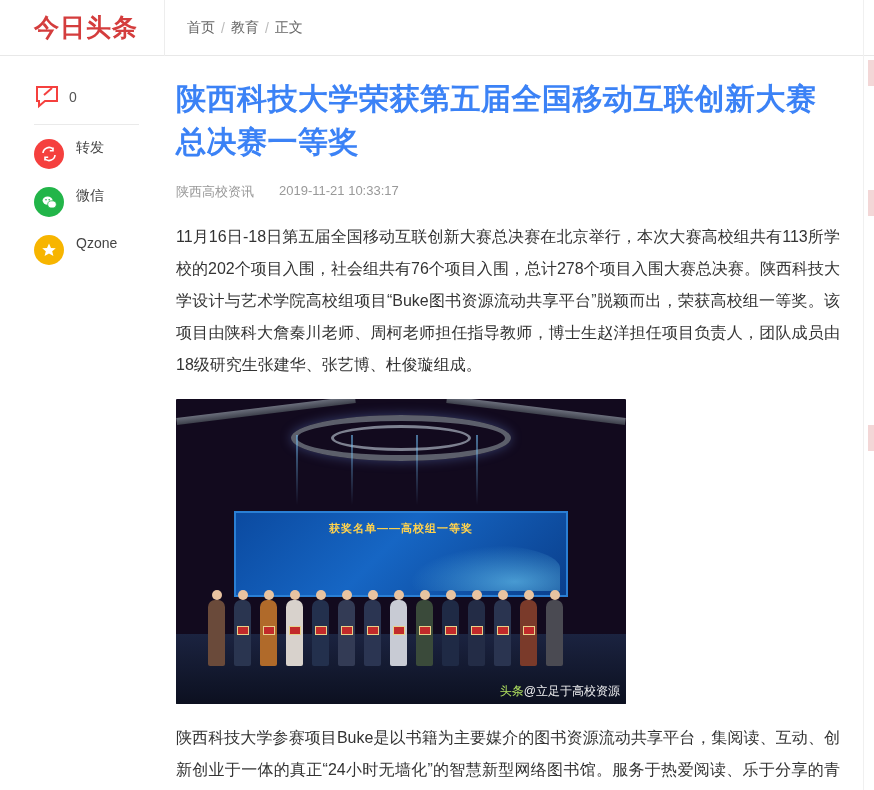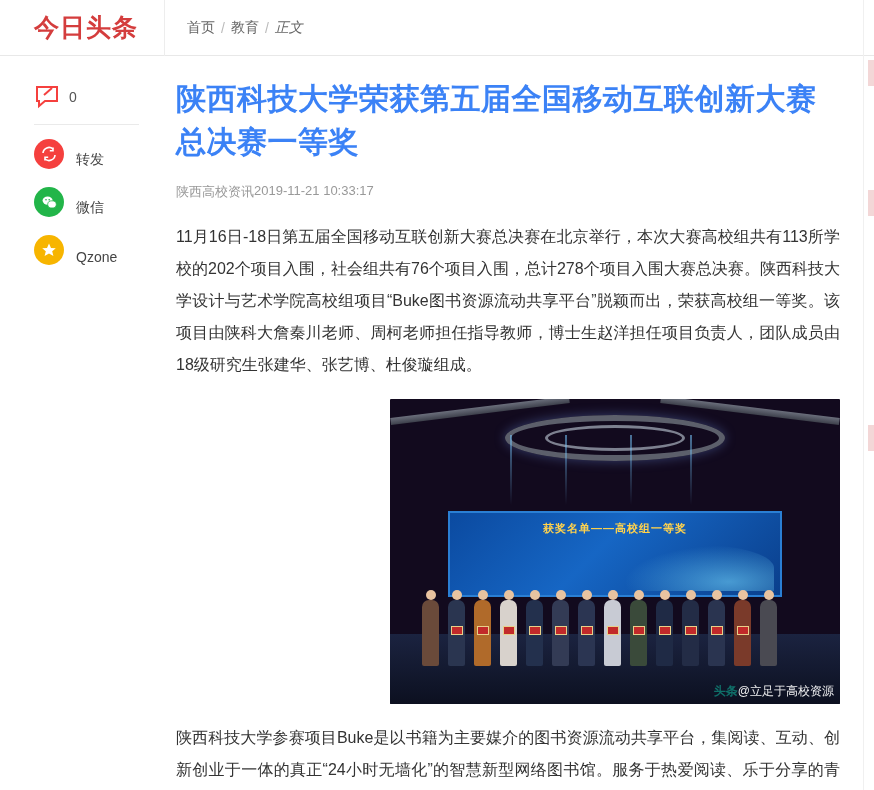--- a/index.html
+++ b/index.html
@@ -50,21 +50,21 @@
     gap: 0px;
   }
   .breadcrumb a {
     color: #666;
     text-decoration: none;
   }
   .breadcrumb .sep {
     color: #bbb;
     margin: 0 6px;
   }
-  .breadcrumb .current { color: #666; font-style: italic; }
+  .breadcrumb .current { color: #666; }
 
   
   .body-wrap {
     display: flex;
     width: 874px;
   }
   .share-rail {
     width: 170px;
     padding-top: 28px;
     padding-left: 34px;
@@ -86,21 +86,21 @@
     color: #555;
   }
   .rail-divider {
     width: 105px;
     height: 1px;
     background: #eaeaea;
     margin: 8px 0 14px 0;
   }
   .share-item {
     display: flex;
-    align-items: flex-end;
+    align-items: flex-start;
     gap: 12px;
     margin-bottom: 18px;
   }
   .share-badge {
     width: 30px;
     height: 30px;
     border-radius: 50%;
     display: flex;
     align-items: center;
     justify-content: center;
@@ -125,33 +125,33 @@
     font-weight: bold;
     color: #3b82f6;
     margin: 0 0 20px 0;
     letter-spacing: 0.5px;
   }
   .article-meta {
     font-size: 13px;
     color: #999;
     margin-bottom: 20px;
     display: flex;
-    gap: 0;
+    gap: 25px;
   }
   .article-p {
     font-size: 16px;
     line-height: 2.0;
     color: #333;
     margin: 0 0 18px 0;
     text-align: justify;
   }
   .figure {
     margin: 8px 0 18px 0;
     display: flex;
-    justify-content: flex-end;
+    justify-content: flex-start;
   }
   .stage-photo {
     position: relative;
     width: 450px;
     height: 305px;
     background: #120a1e;
     overflow: hidden;
     border-radius: 1px;
   }
   
@@ -255,22 +255,22 @@
   .photo-credit {
     position: absolute;
     right: 6px;
     bottom: 4px;
     color: #fff;
     font-size: 12px;
     opacity: 0.92;
     white-space: nowrap;
   }
   .photo-credit .hd {
-    color: #0f766e;
-    font-weight: bold;
+    color: #bef264;
+    font-weight: normal;
   }
 
   
   .edge-mark {
     position: absolute;
     right: 0;
     width: 6px;
     height: 26px;
     background: #f3d7d7;
   }

